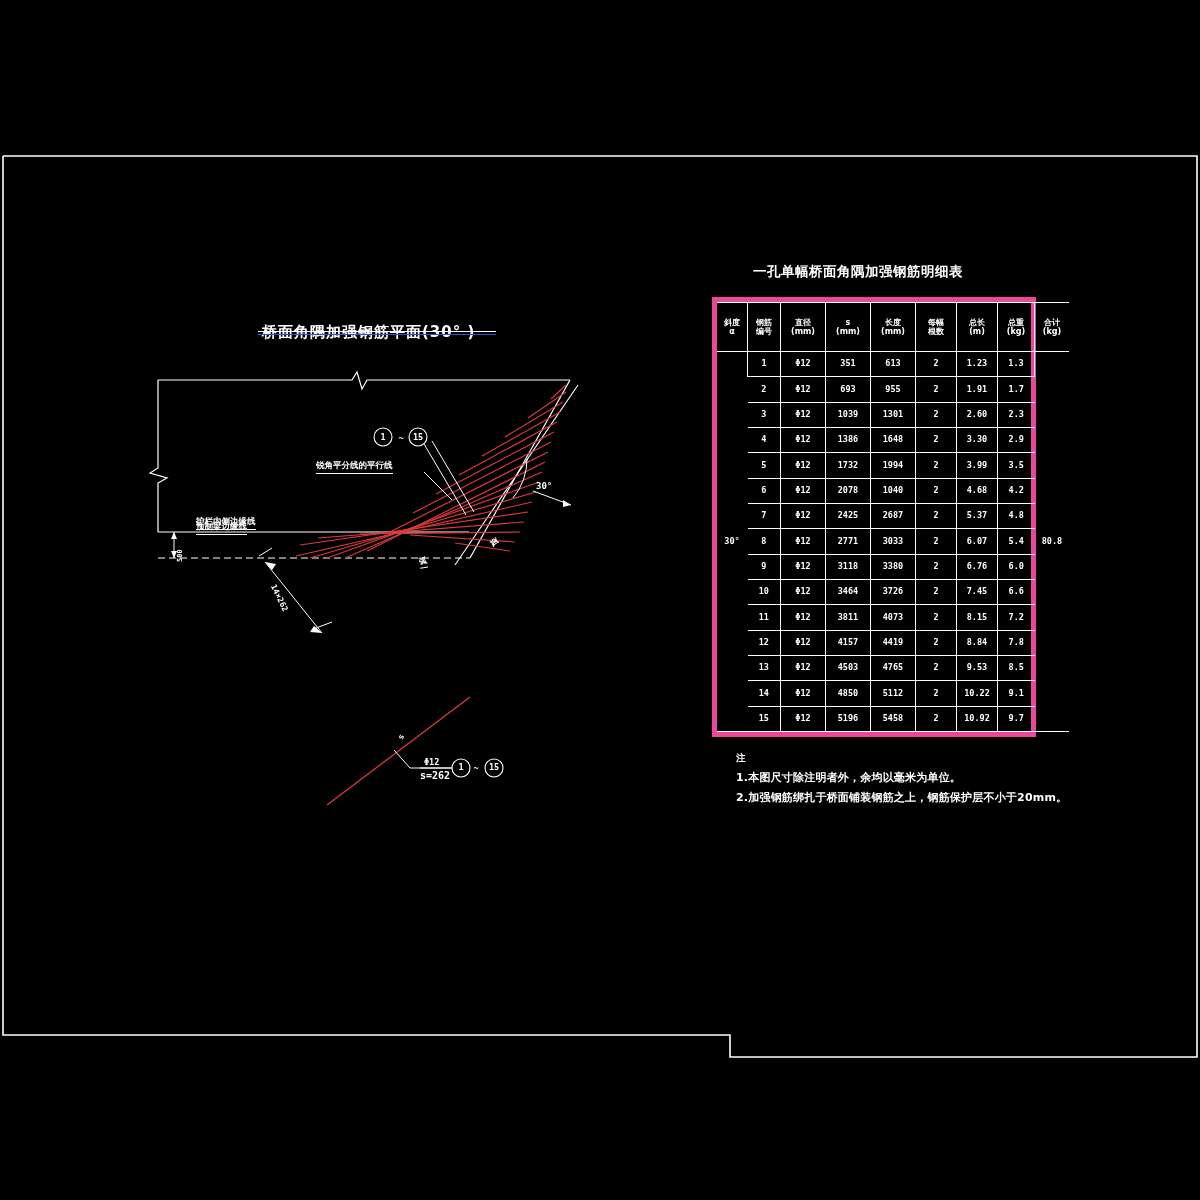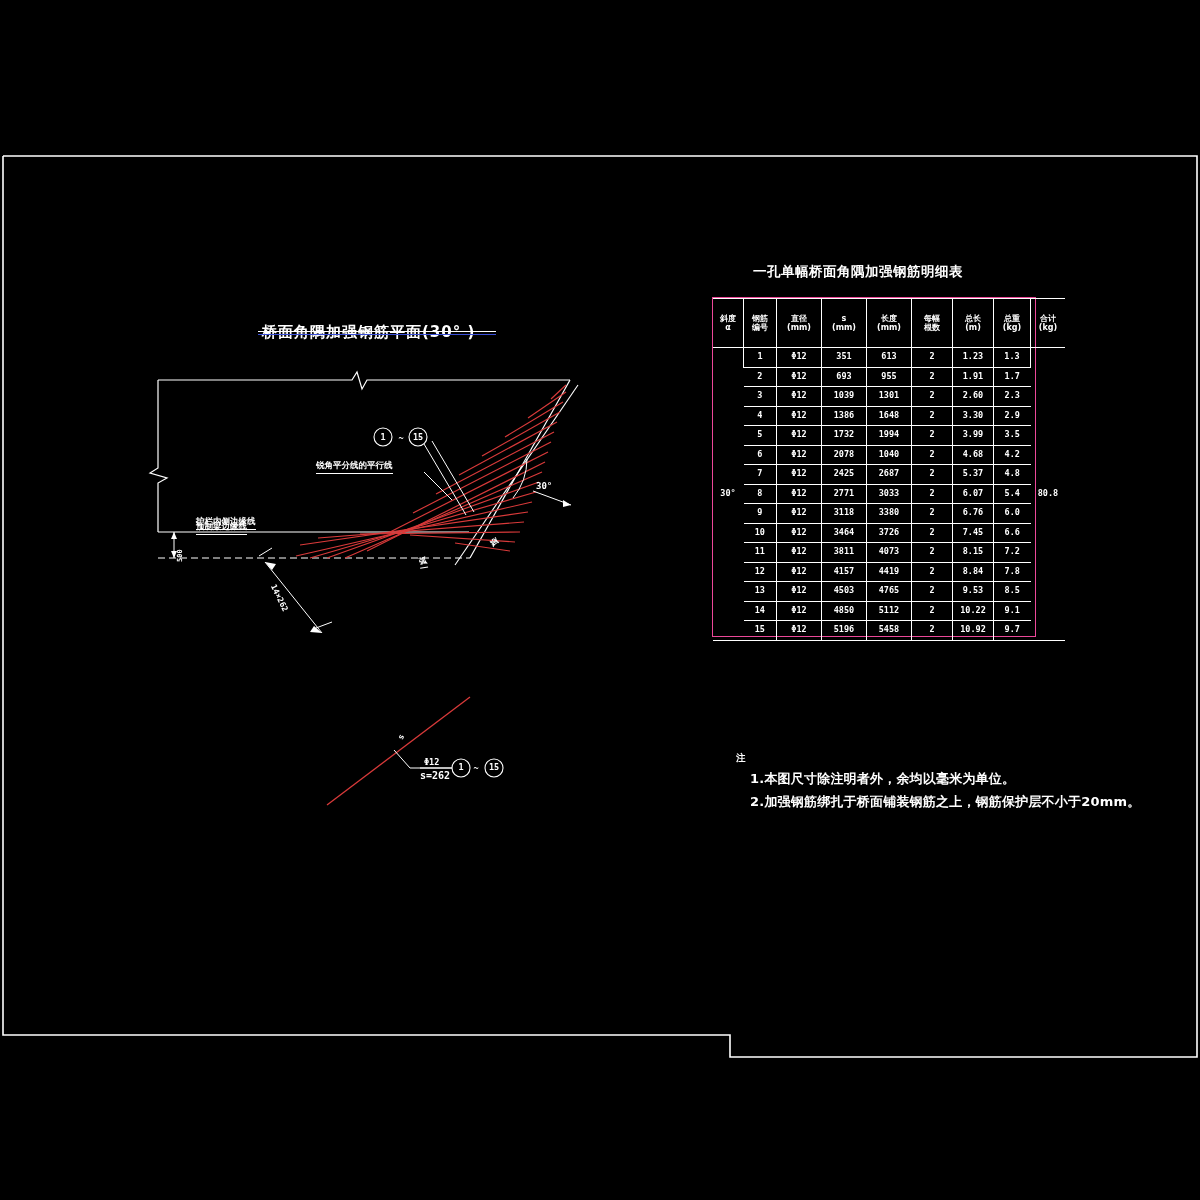--- a/index.html
+++ b/index.html
@@ -65,22 +65,22 @@
     top: 265px;
     font-size: 13.5px;
     letter-spacing: 0.5px;
     font-weight: bold;
   }
   #rebar-table-wrap {
     position: absolute;
     left: 712px;
     top: 297px;
     width: 324px;
-    height: 340px;
-    border: 1px solid #ec4899;
+    height: 440px;
+    border: 5px solid #ec4899;
     box-sizing: border-box;
   }
   table.rebar {
     border-collapse: collapse;
     width: 100%;
     height: 100%;
     table-layout: fixed;
   }
   table.rebar td, table.rebar th {
     border: 1px solid #ffffff;
@@ -120,23 +120,22 @@
     left: 736px;
     top: 752px;
     width: 420px;
   }
   #notes .notes-head {
     font-size: 9.5px;
     font-weight: bold;
     margin-bottom: 5px;
   }
   #notes .note-item {
-    font-size: 13px;
-    font-weight: bold;
-    margin-left: 14px;
+    font-size: 11px;
+    font-weight: bold;
     margin-bottom: 5px;
     letter-spacing: 0.2px;
   }
 
   
   .lbl {
     position: absolute;
     font-size: 8.5px;
     font-weight: bold;
     white-space: nowrap;

